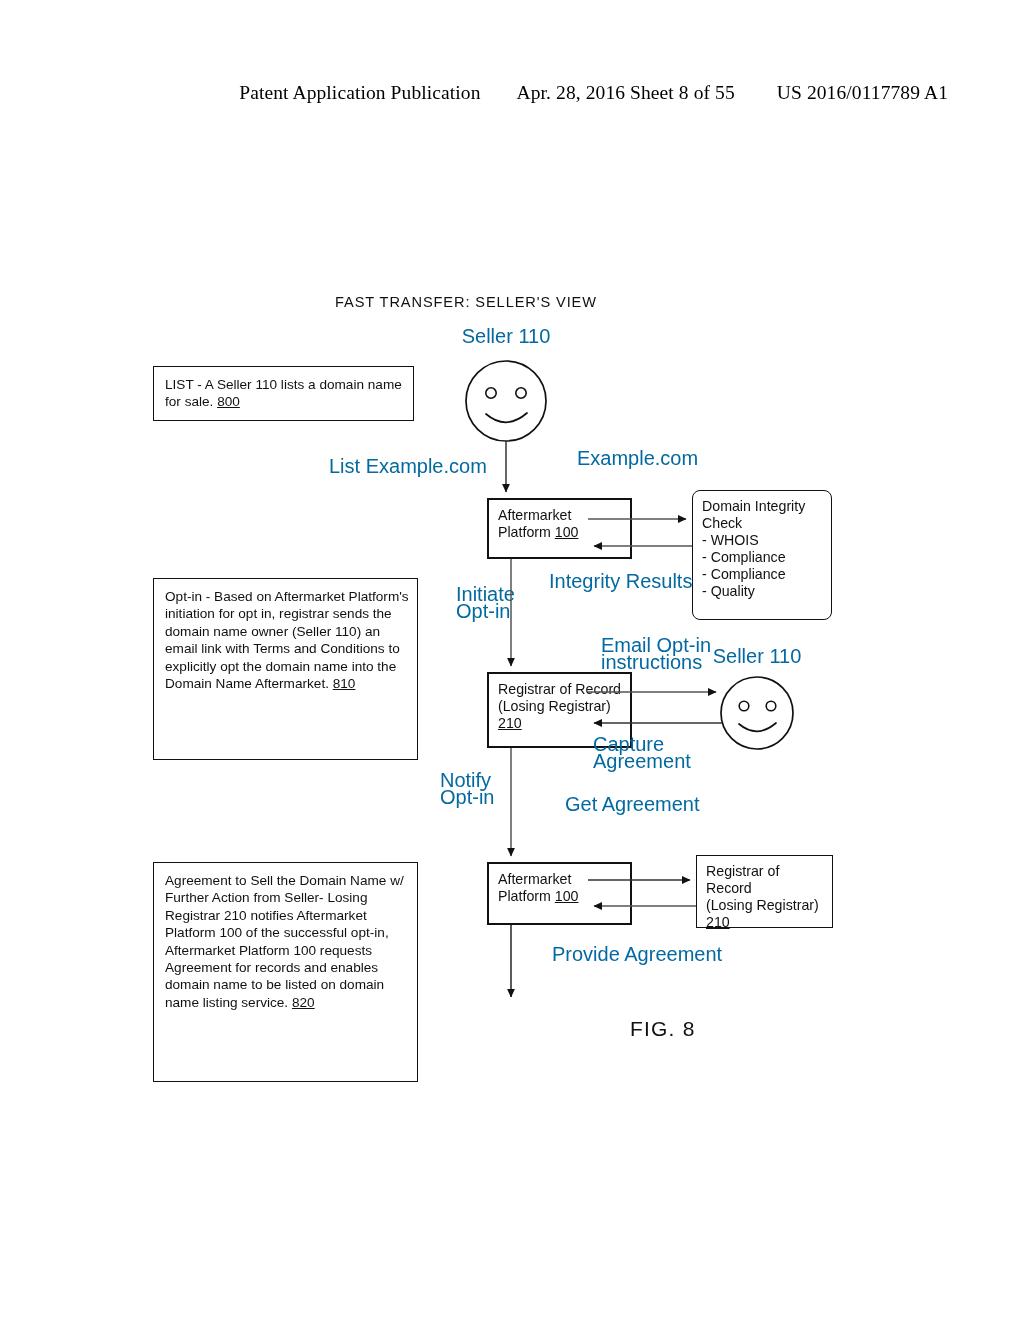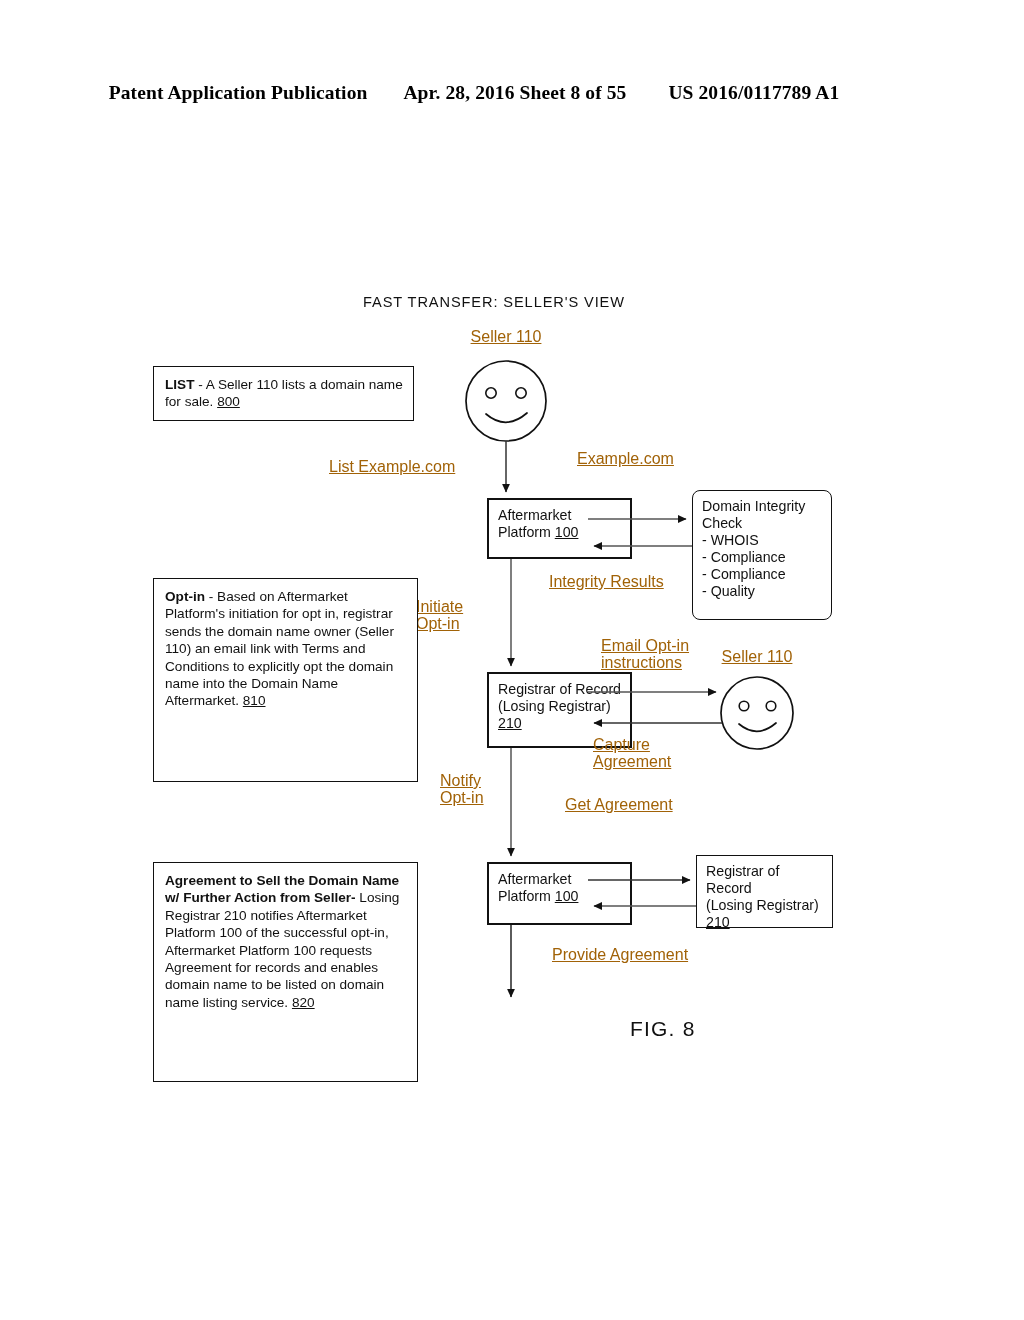--- a/index.html
+++ b/index.html
@@ -16,23 +16,23 @@
     color: #000000;
     overflow: hidden;
   }
 
   
   #page-header {
     position: absolute;
     left: 0;
     top: 82px;
     width: 948px;
-    text-align: center;
+    text-align: right;
     font-family: "Liberation Serif", serif;
-    font-weight: bold;
+    font-weight: normal;
     font-size: 19.5px;
     letter-spacing: 0.1px;
     white-space: nowrap;
   }
   #page-header .seg { display: inline-block; }
   #page-header .gap1 { display: inline-block; width: 36px; }
   #page-header .gap2 { display: inline-block; width: 42px; }
 
   
   #figure {
@@ -63,43 +63,41 @@
   .note-text {
     position: absolute;
     left: 11px;
     top: 9px;
     right: 8px;
     font-size: 13.6px;
     line-height: 17.4px;
     color: #111;
   }
   .u { text-decoration: underline; }
-  .b { font-weight: bold; }
+  .b { font-weight: normal; }
 
   
   .label {
     position: absolute;
-    font-size: 16px;
+    font-size: 20px;
     line-height: 17px;
-    color: #a16207;
+    color: #0369a1;
     white-space: pre-line;
-    text-decoration: underline;
   }
   .label.center { text-align: center; }
 
   #fig-title {
     position: absolute;
     left: 0;
     top: 294px;
     width: 932px;
     text-align: center;
     font-size: 14.6px;
     letter-spacing: 0.9px;
     color: #111;
-    padding-left: 28px;
   }
   #fig-caption {
     position: absolute;
     left: 630px;
     top: 1017px;
     font-size: 21px;
     letter-spacing: 1.2px;
     color: #111;
   }
 
@@ -137,24 +135,24 @@
   <div class="box thick" style="left:443px; top:498px; width:145px; height:61px;">
     <div class="box-text"><span>Aftermarket</span><br><span>Platform </span><span class="u">100</span></div>
   </div>
 
   <div class="box" style="left:692px; top:490px; width:140px; height:130px;border-radius:8px;">
     <div class="box-text"><span>Domain Integrity</span><br><span>Check</span><br><span>- WHOIS</span><br><span>- Compliance</span><br><span>- Compliance</span><br><span>- Quality</span></div>
   </div>
 
   <div class="label" style="left:549px; top:573px;">Integrity Results</div>
 
-  <div class="label" style="left:416px; top:586px;margin-top:12px;">Initiate
+  <div class="label" style="left:456px; top:586px;">Initiate
 Opt-in</div>
 
-  <div class="box" style="left:153px; top:578px; width:265px; height:204px;">
+  <div class="box" style="left:153px; top:578px; width:265px; height:182px;">
     <div class="note-text"><span class="b">Opt-in</span><span>  - Based on Aftermarket Platform's initiation for opt in, registrar sends the domain name owner (Seller 110) an email link with Terms and Conditions to explicitly opt the domain name into the Domain Name Aftermarket. </span><span class="u">810</span></div>
   </div>
 
   <div class="label" style="left:601px; top:637px;">Email Opt-in
 instructions</div>
 
   <div class="label center" style="left:697px; top:648px; width:120px;">Seller 110</div>
 
   <div class="box thick" style="left:443px; top:672px; width:145px; height:76px;">
     <div class="box-text"><span>Registrar of Record</span><br><span>(Losing Registrar)</span><br><span class="u">210</span></div>

